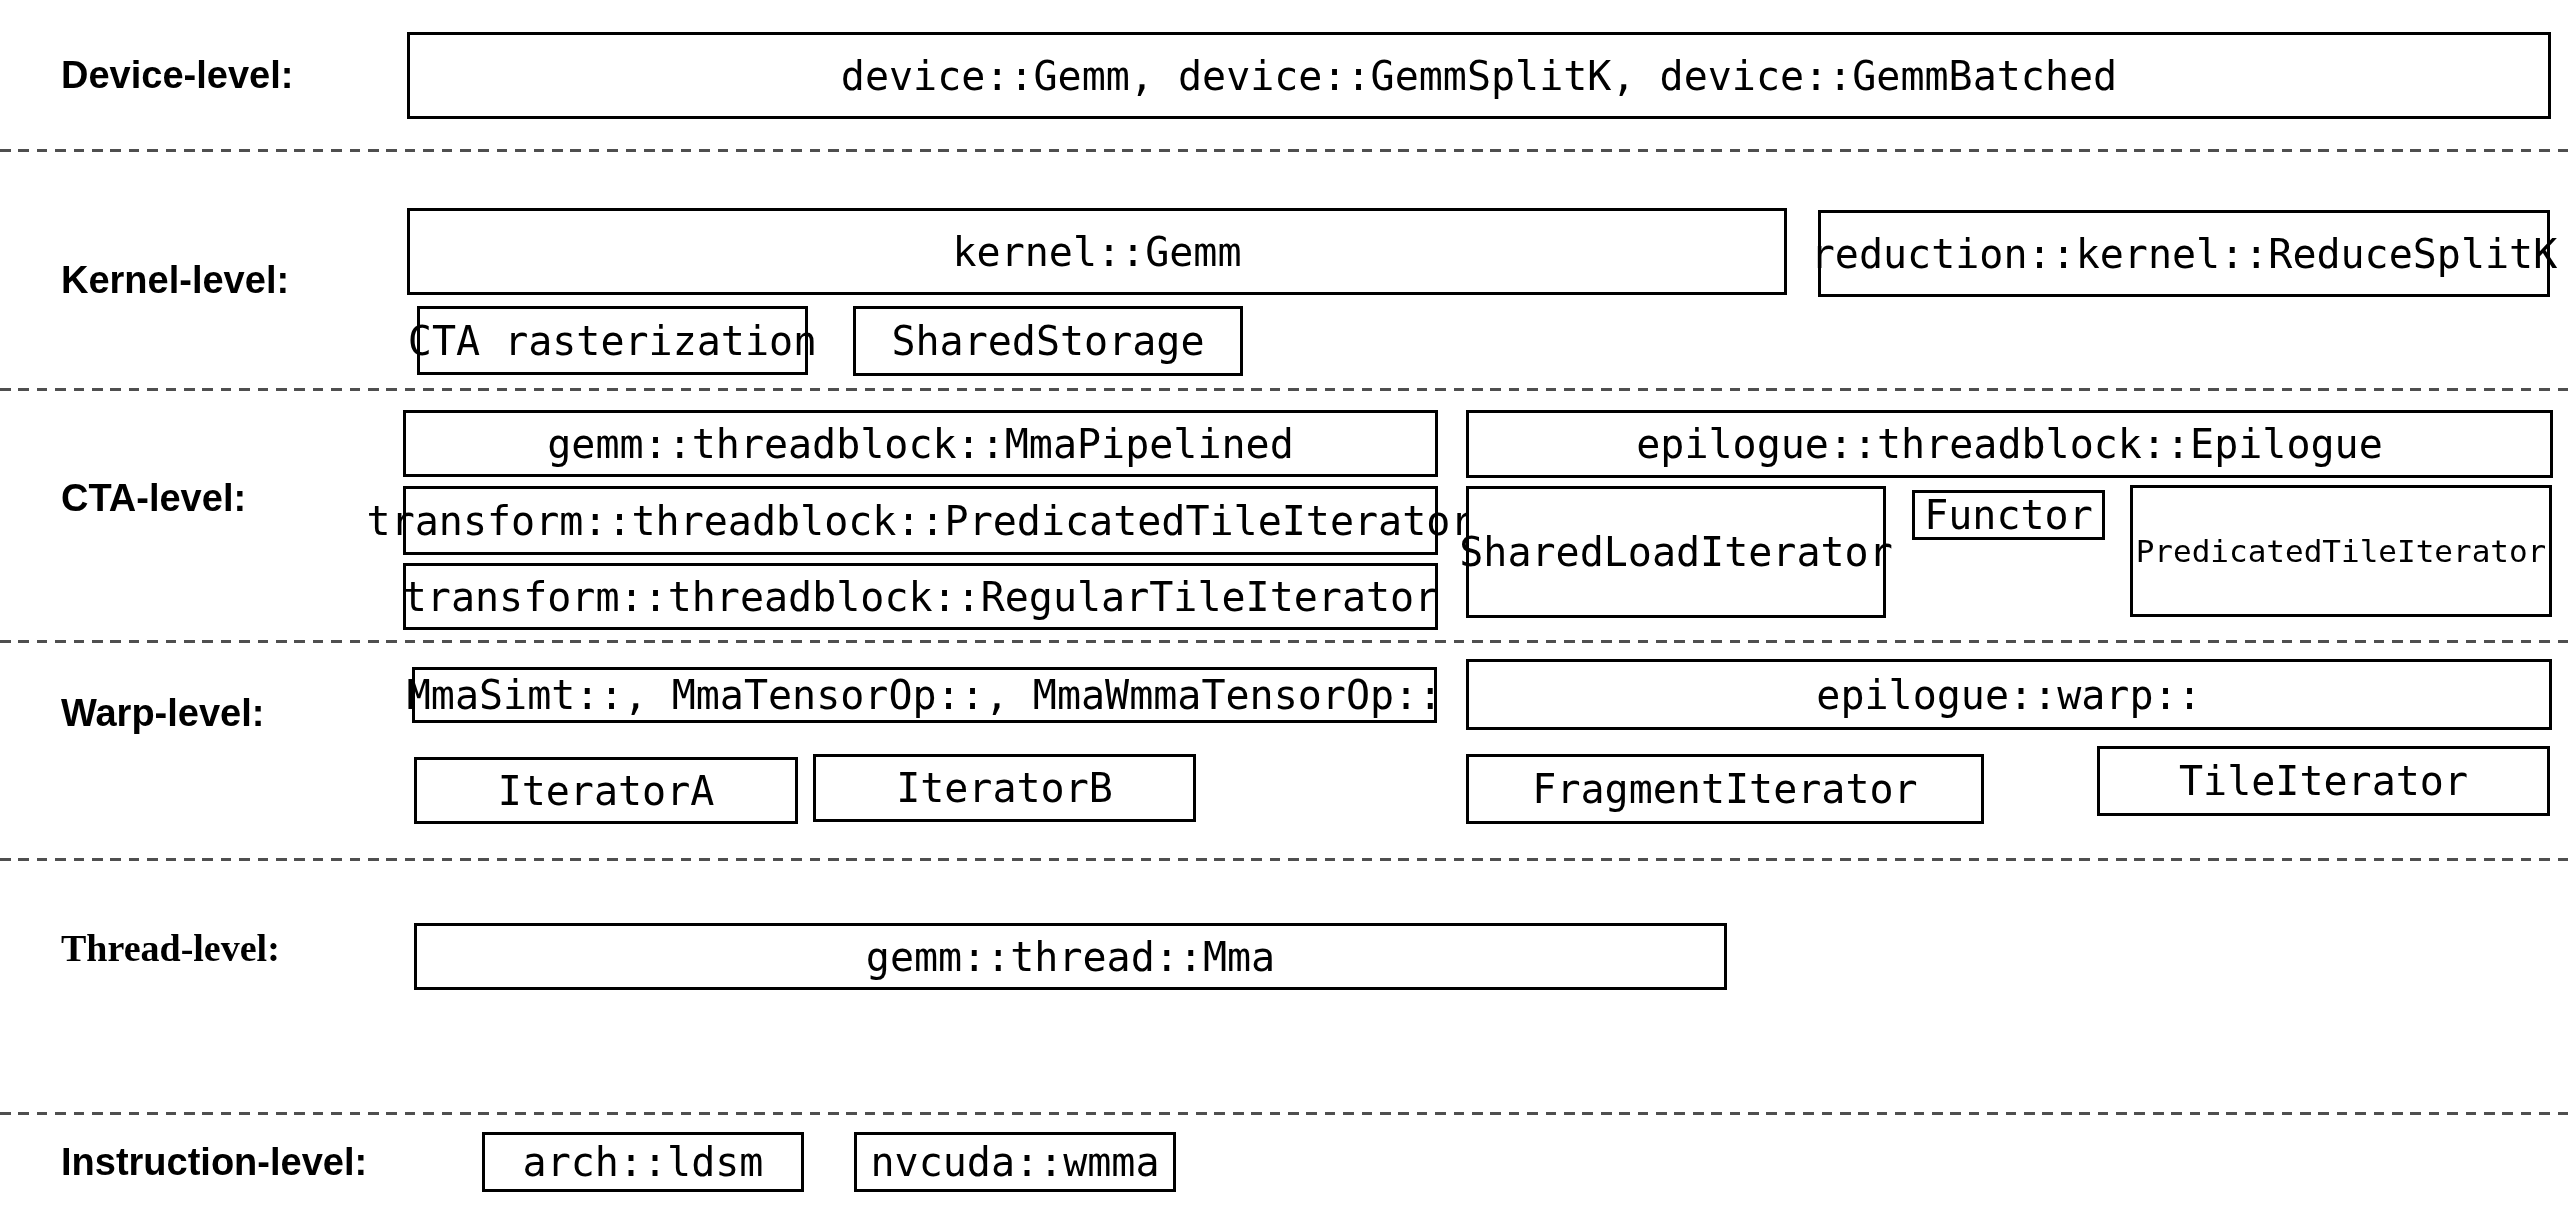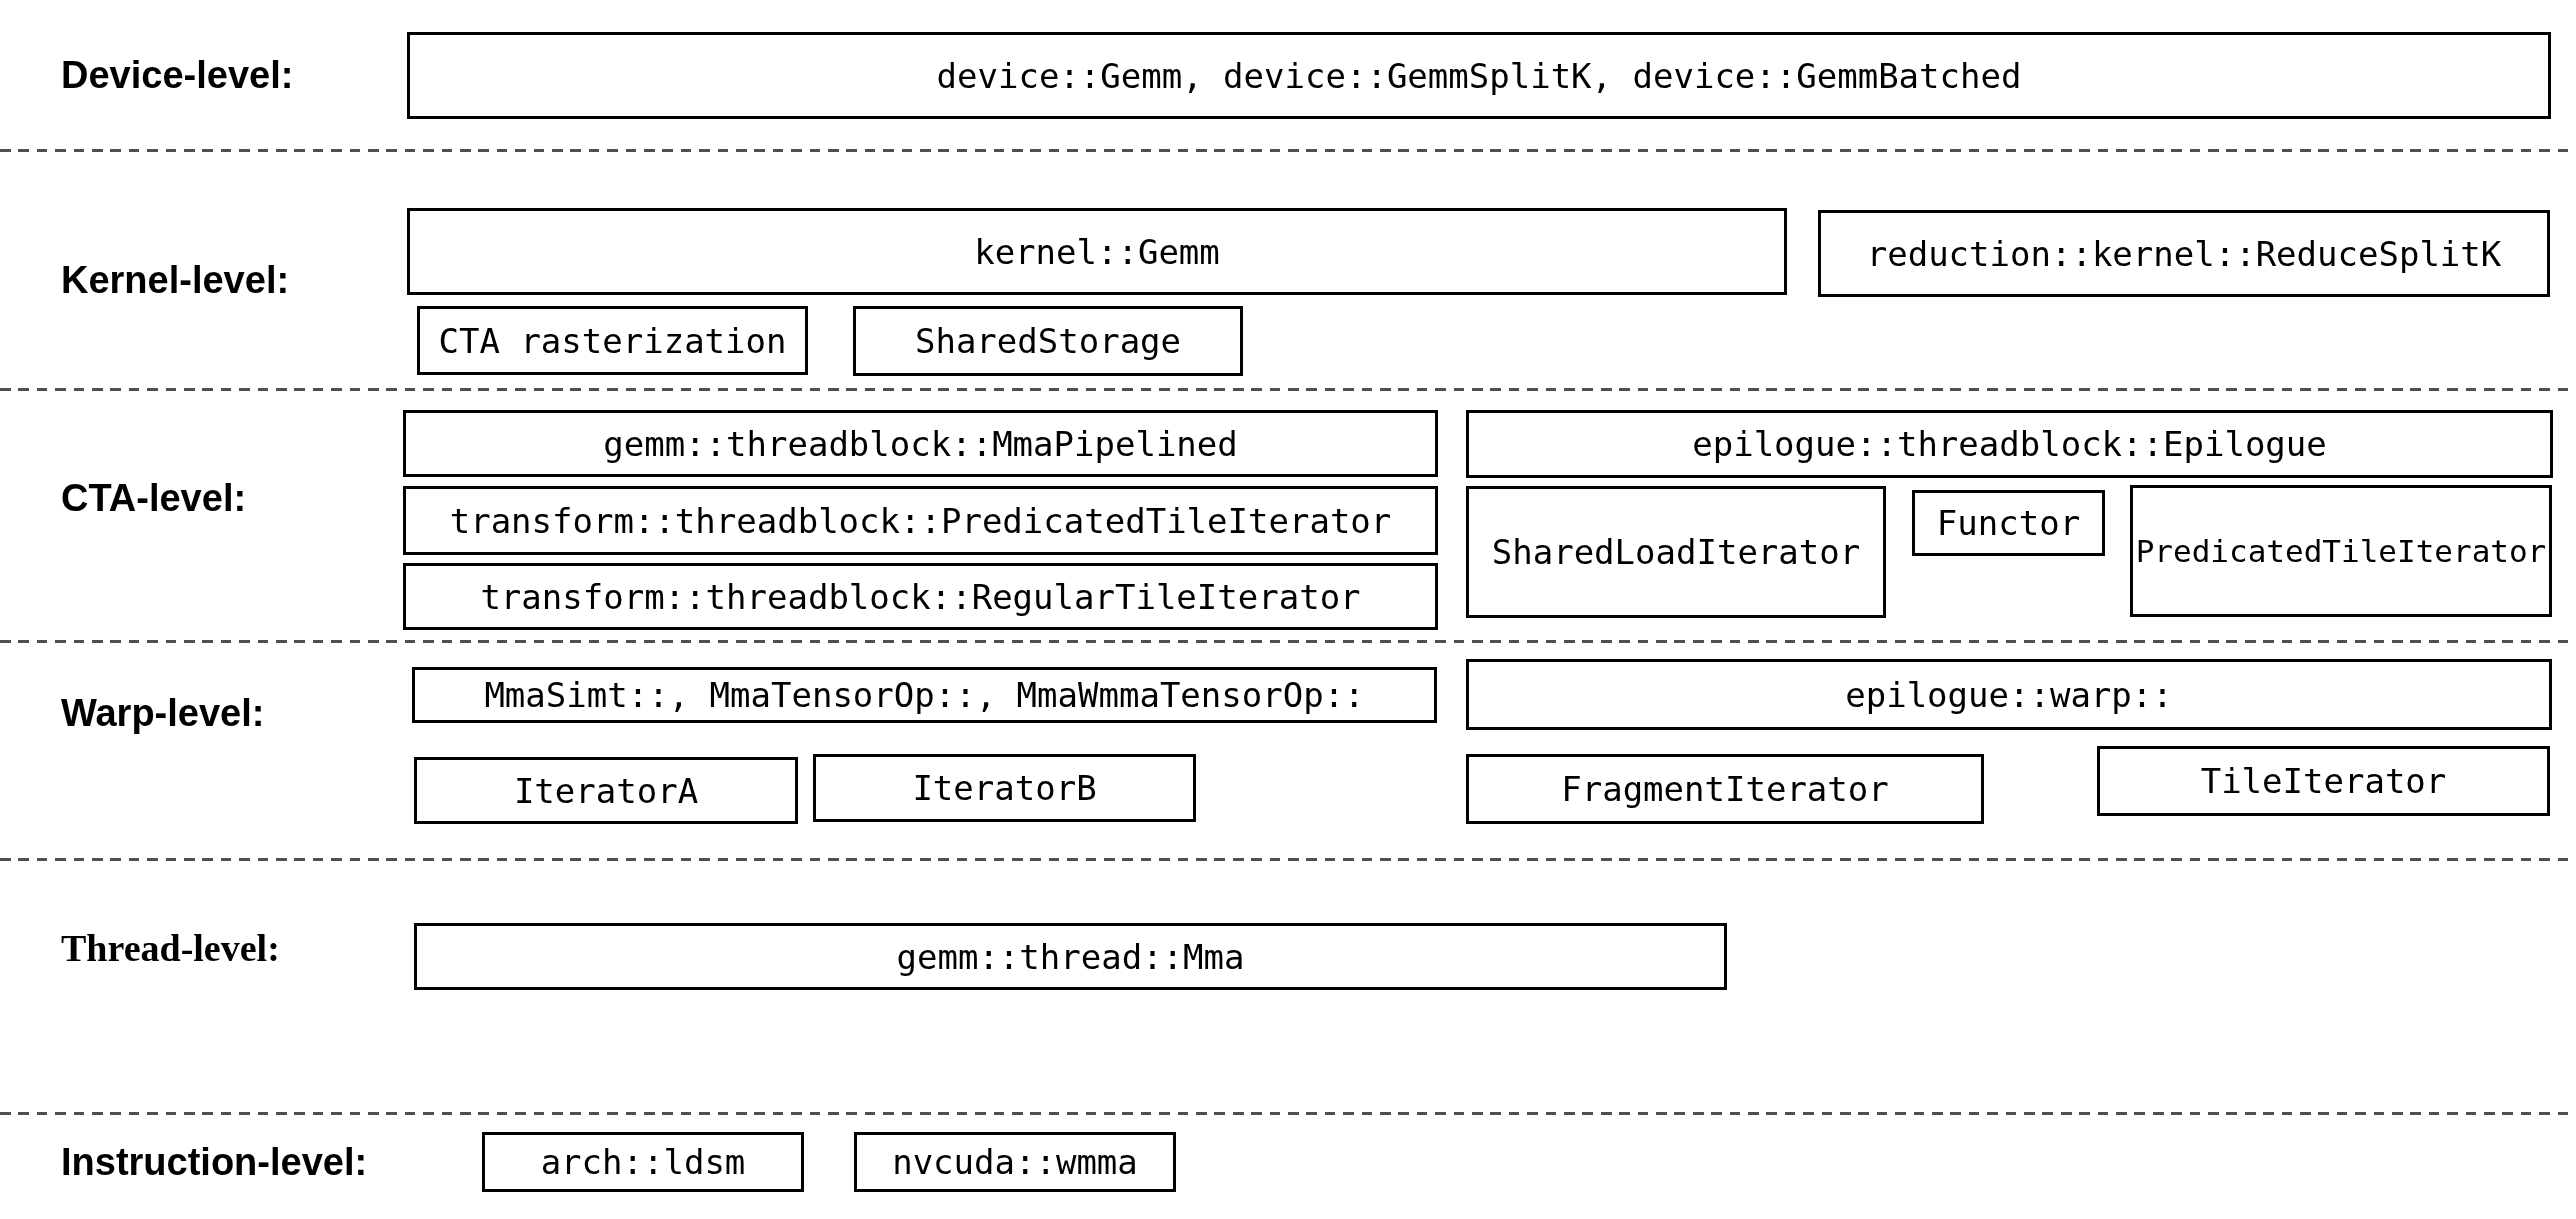--- a/index.html
+++ b/index.html
@@ -37,21 +37,21 @@
   }
   .box {
     position: absolute;
     box-sizing: border-box;
     border: 3.1px solid #000000;
     background: #ffffff;
     display: flex;
     align-items: center;
     justify-content: center;
     font-family: "DejaVu Sans Mono", monospace;
-    font-size: 34px;
+    font-size: 40px;
     color: #000000;
     white-space: nowrap;
     line-height: 1;
   }
   .box.small-text { font-size: 31px; }
 </style>
 </head>
 <body>
 
 <div id="canvas">
@@ -74,21 +74,21 @@
   <div class="box" style="left: 407px; top: 208px; width: 1380px; height: 87px;">kernel::Gemm</div>
   <div class="box" style="left: 1818px; top: 210px; width: 732px; height: 87px;">reduction::kernel::ReduceSplitK</div>
   <div class="box" style="left: 417px; top: 306px; width: 391px; height: 69px;">CTA rasterization</div>
   <div class="box" style="left: 853px; top: 306px; width: 390px; height: 70px;">SharedStorage</div>
 
   <div class="box" style="left: 403px; top: 410px; width: 1035px; height: 67px;">gemm::threadblock::MmaPipelined</div>
   <div class="box" style="left: 403px; top: 486px; width: 1035px; height: 69px;">transform::threadblock::PredicatedTileIterator</div>
   <div class="box" style="left: 403px; top: 563px; width: 1035px; height: 67px;">transform::threadblock::RegularTileIterator</div>
   <div class="box" style="left: 1466px; top: 410px; width: 1087px; height: 68px;">epilogue::threadblock::Epilogue</div>
   <div class="box" style="left: 1466px; top: 486px; width: 420px; height: 132px;">SharedLoadIterator</div>
-  <div class="box" style="left: 1912px; top: 490px; width: 193px; height: 66px;">Functor</div>
+  <div class="box" style="left: 1912px; top: 490px; width: 193px; height: 50px;">Functor</div>
   <div class="box small-text" style="left: 2130px; top: 485px; width: 422px; height: 132px;">PredicatedTileIterator</div>
 
   <div class="box" style="left: 412px; top: 667px; width: 1025px; height: 56px;">MmaSimt::, MmaTensorOp::, MmaWmmaTensorOp::</div>
   <div class="box" style="left: 414px; top: 757px; width: 384px; height: 67px;">IteratorA</div>
   <div class="box" style="left: 813px; top: 754px; width: 383px; height: 68px;">IteratorB</div>
   <div class="box" style="left: 1466px; top: 659px; width: 1086px; height: 71px;">epilogue::warp::</div>
   <div class="box" style="left: 1466px; top: 754px; width: 518px; height: 70px;">FragmentIterator</div>
   <div class="box" style="left: 2097px; top: 746px; width: 453px; height: 70px;">TileIterator</div>
 
   <div class="box" style="left: 414px; top: 923px; width: 1313px; height: 67px;">gemm::thread::Mma</div>

